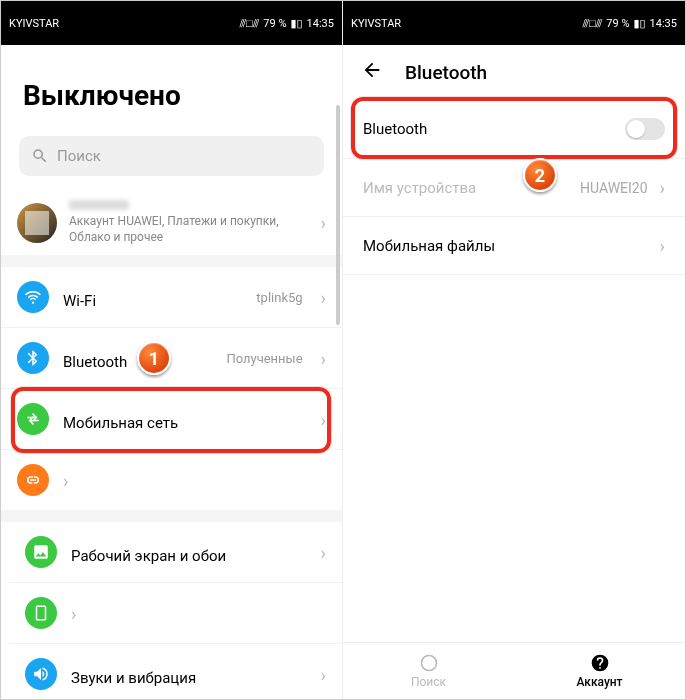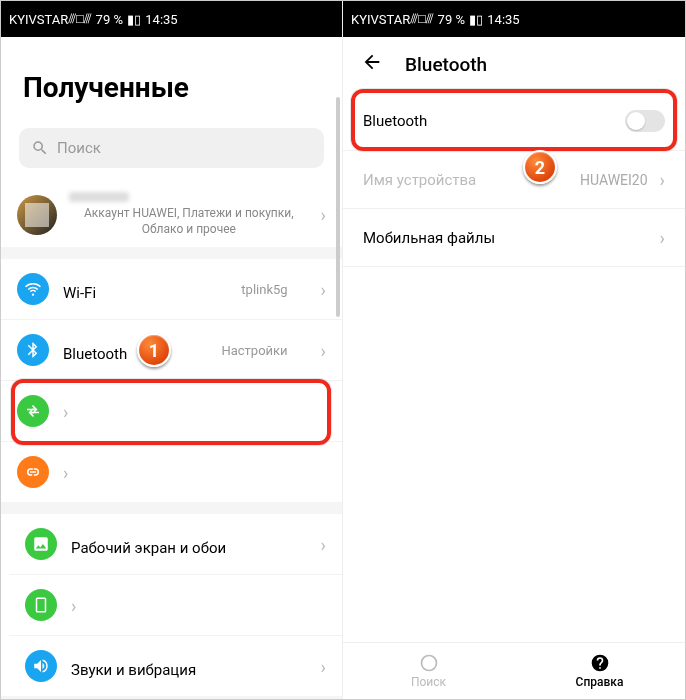--- a/index.html
+++ b/index.html
@@ -2,42 +2,42 @@
 <html><head>
 <meta charset="utf-8">
 <style>
   * { margin: 0; padding: 0; box-sizing: border-box; font-family: -apple-system, BlinkMacSystemFont, "Segoe UI", Roboto, Arial, sans-serif; }
   body { background: #fff; width: 686px; height: 700px; position: relative; }
   .container { display: flex; width: 686px; height: 700px; border: 1px solid #ccc; background:#fff; }
   .phone { width: 50%; height: 100%; background: #fff; display: flex; flex-direction: column; position: relative; overflow:hidden; border-right:1px solid #eee;}
   .phone:last-child { border-right:none; }
 
   
-  .statusbar { height: 36px; background: #000; color: #fff; display: flex; align-items: center; font-size: 13px; padding: 0 8px; }
+  .statusbar { height: 44px; background: #000; color: #fff; display: flex; align-items: center; justify-content: space-between; font-size: 11px; padding: 0 8px; }
   .statusbar .right { display: flex; align-items: center; gap: 4px; }
 
   
   .left-body { flex:1; background:#f5f5f5; overflow:hidden; position:relative; }
   .settings-title { font-size: 28px; font-weight: 700; color:#000; padding: 34px 22px 24px; background:#fff; }
   .search-box { margin: 0 18px 14px; background:#f0f0f0; border-radius: 10px; height: 40px; display:flex; align-items:center; padding: 0 12px; color:#9a9a9a; font-size:15px; gap:8px; }
   .search-box svg { width:18px; height:18px; fill:#9a9a9a; }
   .account-row { background:#fff; margin: 0 0 12px 0; padding: 10px 16px; display:flex; align-items:center; gap:12px; }
   .avatar { width:40px; height:40px; border-radius:50%; background: linear-gradient(135deg,#c94,#222); display:flex; align-items:center; justify-content:center; overflow:hidden; }
   .avatar-inner { width:24px; height:24px; background:#fff8; }
   .account-text { flex:1; }
   .account-name { height:10px; width:60px; background:#ddd; filter: blur(2px); border-radius:3px; margin-bottom:4px; }
-  .account-sub { font-size:12px; color:#888; line-height:1.3;text-align:center; }
+  .account-sub { font-size:12px; color:#888; line-height:1.3; }
   .chevron { color:#bbb; font-size:18px; }
   .list { background:#fff; position:relative; }
   .item { display:flex; align-items:center; padding: 14px 16px; gap:14px; border-bottom:1px solid #f2f2f2; background:#fff; position:relative; }
   .item:last-child { border-bottom:none;}
   .icon-circle { width:32px; height:32px; border-radius:50%; display:flex; align-items:center; justify-content:center; flex-shrink:0; }
   .icon-circle svg { width:18px; height:18px; fill:#fff; }
   .item-label { flex:1; font-size:15px; color:#000;margin-top:8px; }
-  .item-value { font-size:13px; color:#999; margin-right:19px;}
+  .item-value { font-size:13px; color:#999; margin-right:4px;}
   .scrollbar-hint { position:absolute; right:2px; top:60px; width:4px; height:220px; background:#ccc; border-radius:2px; }
 
   
   .c-wifi{background:#1AA5F1;} .c-bt{background:#1AA5F1;} .c-mob{background:#3CC942;} .c-conn{background:#FF7B1A;}
   .c-wall{background:#3CC942;} .c-disp{background:#3CC942;} .c-snd{background:#1AA5F1;}
 
   
   .hl { position:absolute; border:4px solid #ef2a1d; border-radius:12px; pointer-events:none; box-shadow:0 0 0 1px rgba(0,0,0,.1); }
 
   .marker { position:absolute; width:34px; height:34px; border-radius:50%; background: radial-gradient(circle at 35% 30%, #ff8a3a, #e0470d 70%); color:#fff; font-weight:700; font-size:18px; display:flex; align-items:center; justify-content:center; border:2px solid #fff; box-shadow:0 2px 3px rgba(0,0,0,.4), inset 0 1px 1px rgba(255,255,255,.4); z-index:10; }
@@ -70,21 +70,21 @@
       <span>KYIVSTAR</span>
       <span class="right">
         <span>⫻□⫻</span>
         <span>79 %</span>
         <span>▮▯</span>
         <span>14:35</span>
       </span>
     </div>
     <div class="left-body">
       <div class="white-bg-block">
-        <div class="settings-title">Полученные</div>
+        <div class="settings-title">Выключено</div>
         <div class="search-box">
           <svg viewBox="0 0 24 24">
               <path d="M15.5 14h-.79l-.28-.27A6.471 6.471 0 0016 9.5 6.5 6.5 0 109.5 16c1.61 0 3.09-.59 4.23-1.57l.27.28v.79l5 4.99L20.49 19l-4.99-5zm-6 0C7.01 14 5 11.99 5 9.5S7.01 5 9.5 5 14 7.01 14 9.5 11.99 14 9.5 14z"></path>
             </svg>
           <span>Поиск</span>
         </div>
         <div class="account-row">
           <div class="avatar">
               <div class="avatar-inner"></div>
             </div>
@@ -107,29 +107,30 @@
           <span class="item-value">tplink5g</span>
           <span class="chevron">›</span>
         </div>
         <div class="item">
           <div class="icon-circle c-bt">
               <svg viewBox="0 0 24 24">
                 <path d="M17.71 7.71L12 2h-1v7.59L6.41 5 5 6.41 10.59 12 5 17.59 6.41 19 11 14.41V22h1l5.71-5.71L13.41 12l4.3-4.29zM13 5.83l1.88 1.88L13 9.59V5.83zm1.88 10.46L13 18.17v-3.76l1.88 1.88z"></path>
               </svg>
             </div>
           <span class="item-label">Bluetooth</span>
-          <span class="item-value">Настройки</span>
+          <span class="item-value">Полученные</span>
           <span class="chevron">›</span>
         </div>
         <div class="item">
           <div class="icon-circle c-mob">
               <svg viewBox="0 0 24 24">
                 <path d="M12 4l-1.41 1.41L14.17 9H4v2h10.17l-3.58 3.59L12 16l6-6-6-6zM12 20l1.41-1.41L9.83 15H20v-2H9.83l3.58-3.59L12 8l-6 6 6 6z"></path>
               </svg>
             </div>
+          <span class="item-label">Мобильная сеть</span>
           <span class="chevron">›</span>
         </div>
         <div class="item">
           <div class="icon-circle c-conn">
               <svg viewBox="0 0 24 24">
                 <path d="M3.9 12a5 5 0 015-5h3v2H9a3 3 0 000 6h2v2H9a5 5 0 01-5.1-5zM13 7h2a5 5 0 010 10h-2v-2h2a3 3 0 000-6h-2V7zm-5 4h8v2H8v-2z"></path>
               </svg>
             </div>
           <span class="chevron">›</span>
         </div>
@@ -208,21 +209,21 @@
         <div class="tab">
           <svg viewBox="0 0 24 24">
               <path d="M12 2a10 10 0 100 20 10 10 0 000-20zm0 18a8 8 0 110-16 8 8 0 010 16z"></path>
             </svg>
           <span>Поиск</span>
         </div>
         <div class="tab active">
           <svg viewBox="0 0 24 24">
               <path d="M12 2a10 10 0 100 20 10 10 0 000-20zm1 17h-2v-2h2v2zm2.07-7.75l-.9.92A3.4 3.4 0 0013 15h-2v-.5a4 4 0 011.17-2.83l1.24-1.26A2 2 0 0012 7a2 2 0 00-2 2H8a4 4 0 118 0 3.18 3.18 0 01-.93 2.25z"></path>
             </svg>
-          <span>Справка</span>
+          <span>Аккаунт</span>
         </div>
       </div>
 
       <div class="hl" style="left:8px; top:52px; width:326px; height:62px;"></div>
       <div class="marker" style="left:180px; top:113px;">2</div>
     </div>
   </div>
 
 </div>
 

